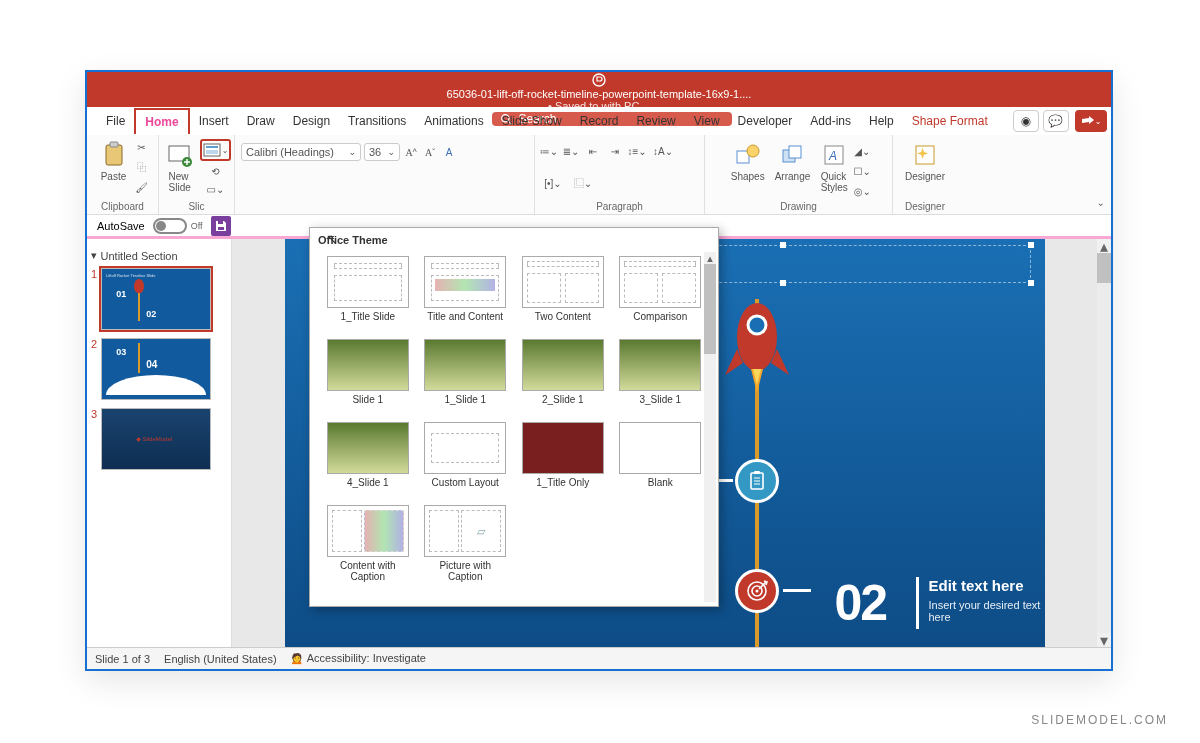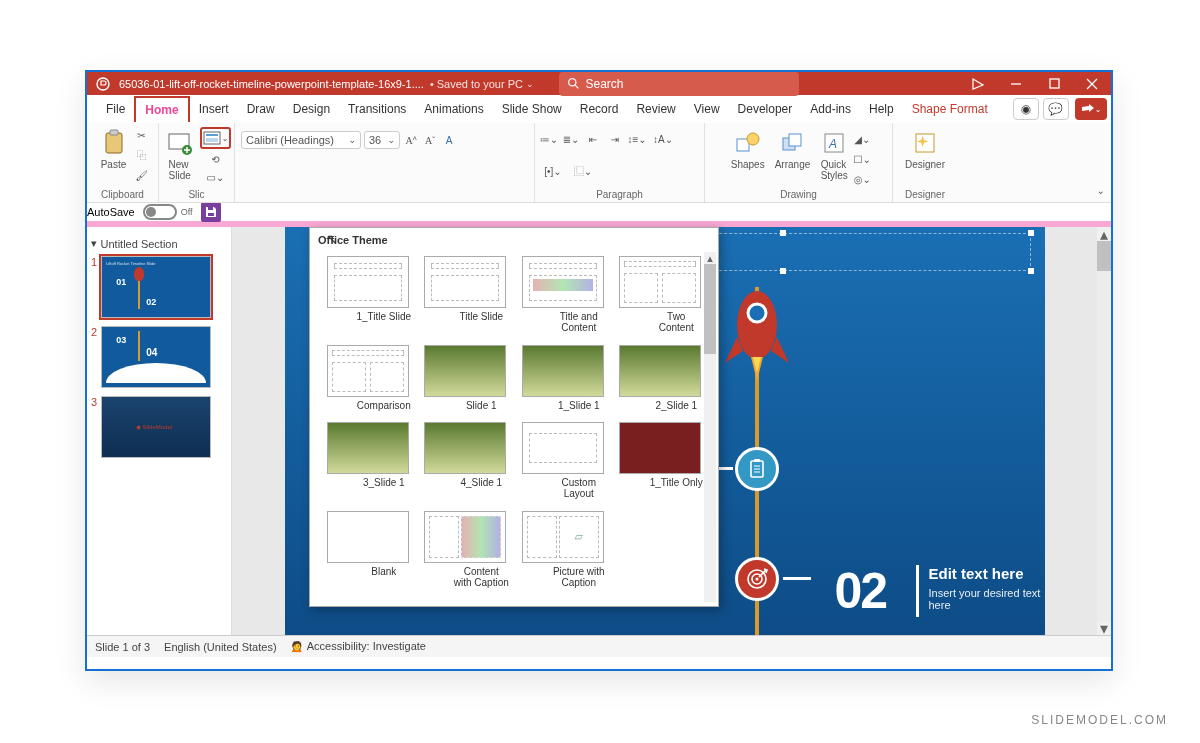--- a/index.html
+++ b/index.html
@@ -1,19 +1,19 @@
 <!DOCTYPE html>
 <html><head>
 <meta charset="utf-8">
 <style>
   * { margin: 0; padding: 0; box-sizing: border-box; font-family: "Segoe UI", Arial, sans-serif; }
   body { background: #fff; width: 1200px; height: 743px; position: relative; }
   .frame { position: absolute; left: 85px; top: 70px; width: 1028px; height: 601px; border: 2px solid #1670d4; background: #fff; box-shadow: 0 10px 30px rgba(0,0,0,0.1); }
   
-  .titlebar { height: 23px; background: #c0392b; display: flex; align-items: center; color: #fff; font-size: 11px; }
+  .titlebar { height: 35px; background: #c0392b; display: flex; align-items: center; color: #fff; font-size: 11px; flex-direction: column; }
   .titlebar .logo { width: 32px; display: flex; justify-content: center; }
   .titlebar .fname { white-space: nowrap; }
   .titlebar .savedstate { opacity: 0.85; display: flex; align-items: center; gap: 3px; }
   .titlebar .search { margin-left: 25px; background: #d75b4c; border-radius: 4px; height: 24px; width: 240px; display: flex; align-items: center; padding: 0 8px; gap: 6px; color: #fff; font-size: 12px; }
   .titlebar .spacer { flex: 1; }
   .winbtn { width: 38px; height: 35px; display: flex; align-items: center; justify-content: center; }
   .winbtn svg { stroke: #fff; }
   
   .tabstrip { height: 28px; background: #fff; display: flex; align-items: center; font-size: 12px; color: #333; padding-left: 10px; gap: 0; }
   .tabstrip .tab { padding: 5px 9px; cursor: pointer; }
@@ -27,21 +27,21 @@
   .rgroup { border-right: 1px solid #e0e0e0; padding: 4px 6px 0 6px; display: flex; flex-direction: column; justify-content: space-between; align-items:center;}
   .rgroup .top { flex:1; display:flex; align-items:flex-start; gap:2px; }
   .rgroup .label { font-size: 10px; color: #666; padding-bottom:2px; }
   .bigbtn { display:flex;flex-direction:column;align-items:center;gap:2px;padding:2px 4px;}
   .bigicon { width:28px;height:28px;display:flex;align-items:center;justify-content:center;}
   .smallcol { display:flex;flex-direction:column;gap:4px;align-items:center;}
   .fontbox { border:1px solid #ccc; border-radius:3px; font-size:11px; padding:2px 4px; background:#fff; display:flex;align-items:center;}
   .layoutbtn { border: 2px solid #c0392b; border-radius:3px; padding:2px 1px; display:flex;align-items:center; gap:1px;}
   .iconmini { width:16px;height:16px;display:flex;align-items:center;justify-content:center;color:#555;}
   
-  .autosave-bar{ height:24px; background:#fff; border-bottom:6px solid #f9a8d4; display:flex; align-items:center; padding:0 0; gap:8px; font-size:11px;}
+  .autosave-bar{ height:24px; background:#fff; border-bottom:3px solid #f9a8d4; display:flex; align-items:center; padding:0 10px; gap:8px; font-size:11px;}
   .toggle{ width:34px;height:16px;border:2px solid #888;border-radius:10px;position:relative;}
   .toggle::after{content:"";position:absolute;width:10px;height:10px;border-radius:50%;background:#888;top:1px;left:1px;}
   .savedisk{width:20px;height:20px;background:#7a3e9d;border-radius:2px;display:flex;align-items:center;justify-content:center;}
   
   .workspace { display:flex; height: calc(100% - 35px - 28px - 80px - 24px - 22px); }
   .thumbs { width: 145px; background:#fff; border-right:1px solid #ddd; padding:4px; font-size:11px;}
   .sectiontitle { font-size:11px;color:#444;display:flex;align-items:center;gap:4px;margin:6px 0;}
   .thumbrow { display:flex;align-items:flex-start;gap:4px;margin-bottom:8px;}
   .thumbrow .num { color:#c0392b;font-size:11px;}
   .thumb { width:110px; height:62px; border:1px solid #bbb; background:#115a9e; position:relative;}
@@ -60,21 +60,21 @@
   .zoomslider{width:110px;height:3px;background:#bbb;position:relative;}
   .zoomslider::after{content:"";position:absolute;width:6px;height:12px;background:#888;top:-5px;left:50%;}
   
   .popup { position:absolute; top: 155px; left:222px; width:410px; height:380px; background:#fff; border:1px solid #aaa; box-shadow:3px 3px 10px rgba(0,0,0,0.3); z-index:100; font-size:11px; color:#333;}
   .popup .ptitle{ font-weight:bold; padding:6px 8px;}
   .popup .grid{ display:grid; grid-template-columns:repeat(4,1fr); gap:2px 2px; padding:0 10px 4px 10px; overflow:auto; height:345px;}
   .popup .cell{display:flex;flex-direction:column;align-items:center;gap:3px;padding:4px;}
   .popup .thumbp{ width:82px;height:52px;border:1px solid #aaa;background:#fff;position:relative;}
   .popup .thumbp.green{background:linear-gradient(#5a7a30,#d2da9a);}
   .popup .thumbp.red{background:#7a1f1f;}
-  .popup .cell .lbl{font-size:10px;text-align:center;line-height:1.1;margin-left:32px;}
+  .popup .cell .lbl{font-size:10px;text-align:center;line-height:1.1;}
   .popup .psb{position:absolute;right:2px;top:24px;bottom:4px;width:12px;background:#f0f0f0;}
   .popup .psb .pthumb{background:#c0c0c0;width:100%;height:90px;}
   
   .slidetitle{position:absolute;top:12px;left:252px;font-size:22px;font-weight:300;}
   .rocketline{position:absolute;left:470px;top:60px;bottom:0;width:4px;background:#d99a2b;}
   .m02num{position:absolute;left:550px;top:335px;font-size:50px;font-weight:900;letter-spacing:-2px;}
   .m02bar{position:absolute;left:631px;top:338px;width:3px;height:52px;background:#fff;}
   .m02t{position:absolute;left:644px;top:338px;font-weight:700;font-size:15px;}
   .m02d{position:absolute;left:644px;top:360px;font-size:11px;opacity:0.9;width:120px;}
   .circle-icon{position:absolute;width:44px;height:44px;border:3px solid #fff;border-radius:50%;display:flex;align-items:center;justify-content:center;}
@@ -87,21 +87,21 @@
 
   <div class="titlebar">
     <div class="logo">
       <svg width="16" height="16" viewBox="0 0 16 16">
           <circle cx="8" cy="8" r="6" fill="none" stroke="#fff" stroke-width="1.4"></circle>
           <path d="M6 5h3a2 2 0 010 4H6z" fill="none" stroke="#fff" stroke-width="1.2"></path>
         </svg>
     </div>
     <span class="fname">65036-01-lift-off-rocket-timeline-powerpoint-template-16x9-1....</span>
     <span style="width:6px"></span>
-    <span class="savedstate">• <span>Saved to your PC</span> <span style="font-size:9px">⌄</span></span>
+    <span class="savedstate">• <span>Saved to with PC</span> <span style="font-size:9px">⌄</span></span>
     <div class="search">
       <svg width="13" height="13" viewBox="0 0 16 16">
           <circle cx="6.5" cy="6.5" r="4.5" fill="none" stroke="#fff" stroke-width="1.5"></circle>
           <line x1="10" y1="10" x2="14" y2="14" stroke="#fff" stroke-width="1.5"></line>
         </svg>
       <span>Search</span>
     </div>
     <div class="spacer"></div>
     <div class="winbtn">
         <svg width="16" height="16" viewBox="0 0 16 16">
@@ -415,27 +415,20 @@
           <div class="thumbp">
             <div style="position:absolute;left:6px;right:6px;top:6px;height:6px;border:1px dashed #bbb"></div>
             <div style="position:absolute;left:6px;right:6px;top:18px;bottom:6px;border:1px dashed #bbb"></div>
           </div>
           <div class="lbl">1_Title Slide</div>
         </div>
         <div class="cell">
           <div class="thumbp">
             <div style="position:absolute;left:6px;right:6px;top:6px;height:6px;border:1px dashed #bbb"></div>
             <div style="position:absolute;left:6px;right:6px;top:18px;bottom:6px;border:1px dashed #bbb"></div>
-          </div>
-          <div class="lbl">Title Slide</div>
-        </div>
-        <div class="cell">
-          <div class="thumbp">
-            <div style="position:absolute;left:6px;right:6px;top:6px;height:6px;border:1px dashed #bbb"></div>
-            <div style="position:absolute;left:6px;right:6px;top:18px;bottom:6px;border:1px dashed #bbb"></div>
             <div style="position:absolute;left:10px;top:22px;right:10px;height:12px;background:linear-gradient(90deg,#c66,#6c6,#66c);opacity:.5"></div>
           </div>
           <div class="lbl">Title and Content</div>
         </div>
         <div class="cell">
           <div class="thumbp">
             <div style="position:absolute;left:4px;top:4px;right:4px;height:6px;border:1px dashed #bbb"></div>
             <div style="position:absolute;left:4px;top:16px;width:34px;bottom:4px;border:1px dashed #bbb"></div>
             <div style="position:absolute;right:4px;top:16px;width:34px;bottom:4px;border:1px dashed #bbb"></div>
           </div>

